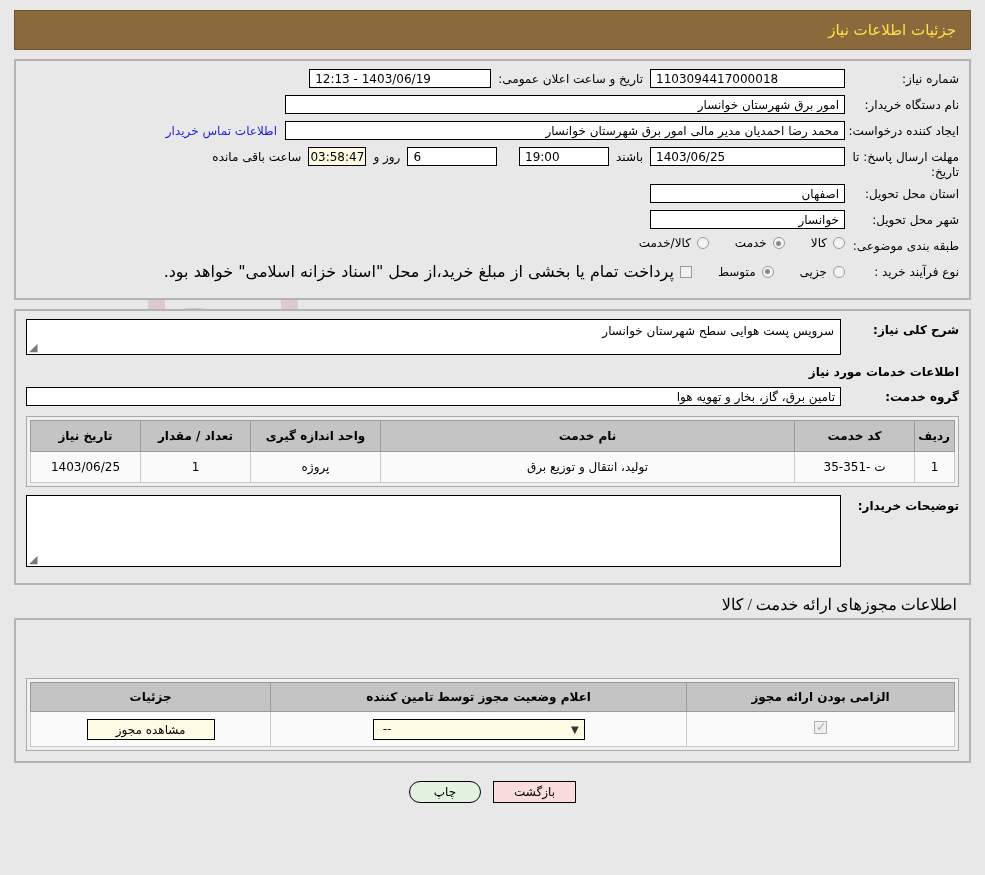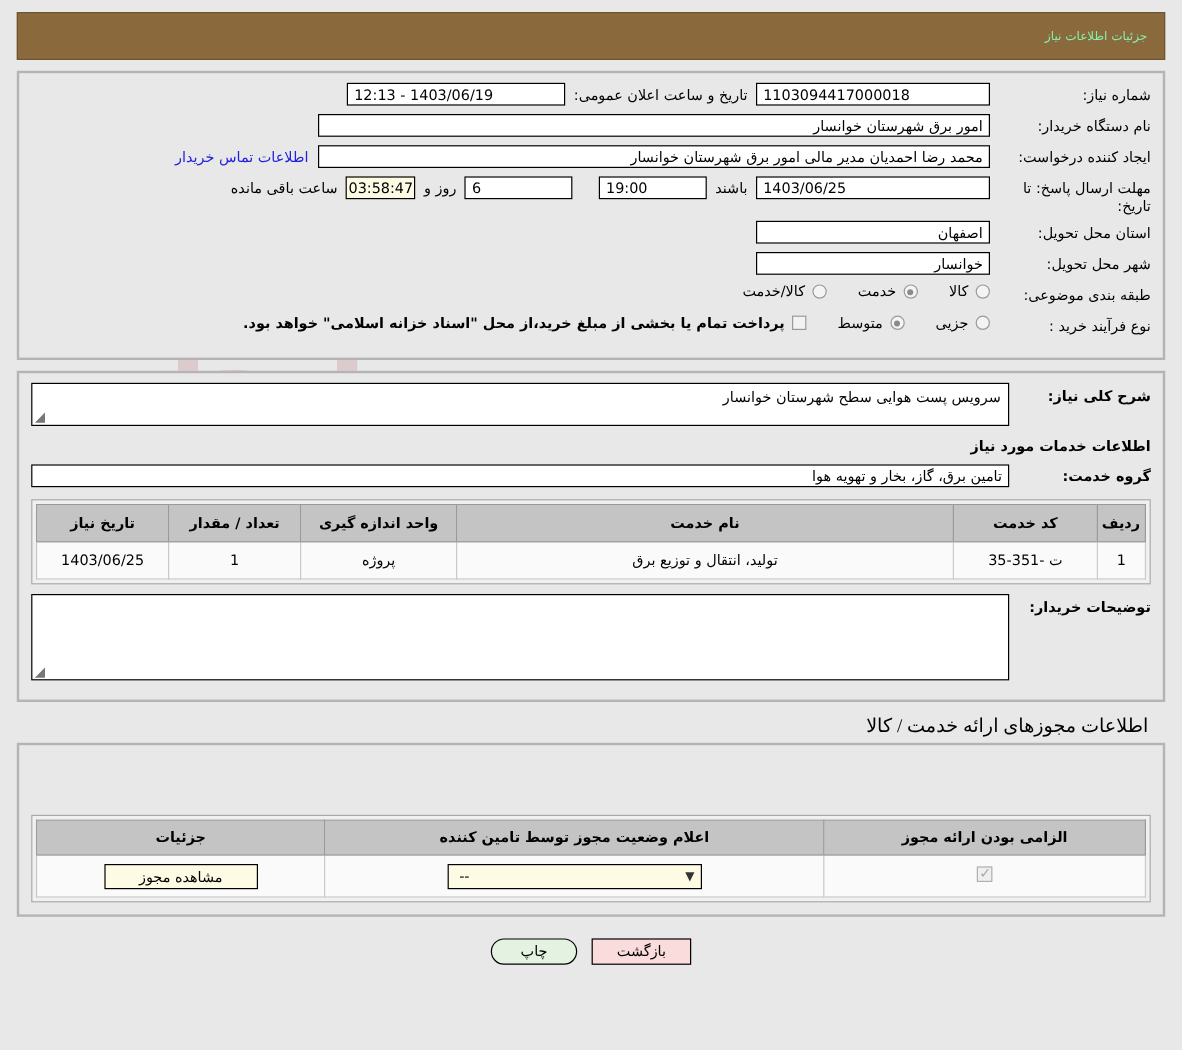--- a/index.html
+++ b/index.html
@@ -69,22 +69,22 @@
   .header-bar {
     background: #8a6a3d;
     border: 1px solid #6e5430;
     height: 38px;
     display: flex;
     align-items: center;
     justify-content: flex-start;
     padding: 0 14px;
   }
   .header-title {
-    color: #86efac;
-    font-size: 10px;
+    color: #fde047;
+    font-size: 15px;
     font-weight: normal;
   }
 
   
   .panel {
     margin: 9px 14px 0 14px;
     border: 2px solid #b4b4b4;
     background: #e8e8e8;
     position: relative;
   }
@@ -97,21 +97,21 @@
     margin-bottom: 4px;
     min-height: 22px;
   }
   .flabel {
     width: 112px;
     flex: 0 0 112px;
     text-align: right;
     font-size: 12px;
     line-height: 15px;
     padding-top: 3px;
-    padding-left: 22px;
+    padding-left: 2px;
   }
   .fval { flex: 1; display: flex; align-items: center; }
 
   .txtbox {
     border: 1px solid #000;
     background: #ffffff;
     height: 19px;
     line-height: 19px;
     padding: 0 5px;
     font-size: 12px;
@@ -189,21 +189,21 @@
 
   .chk {
     width: 12px; height: 12px;
     border: 1px solid #9a9a9a;
     background: #f2f2f2;
     box-sizing: border-box;
     display: inline-block;
     margin-left: 6px;
     flex: 0 0 12px;
   }
-  .note-text { font-size: 12px; font-weight: bold; }
+  .note-text { font-size: 16px; }
 
   
   .desc-row { display: flex; align-items: flex-start; margin-bottom: 6px; }
   .desc-lbl {
     width: 112px; flex: 0 0 112px;
     text-align: right;
     font-size: 12px;
     font-weight: bold;
     padding-top: 4px;
     padding-left: 6px;

